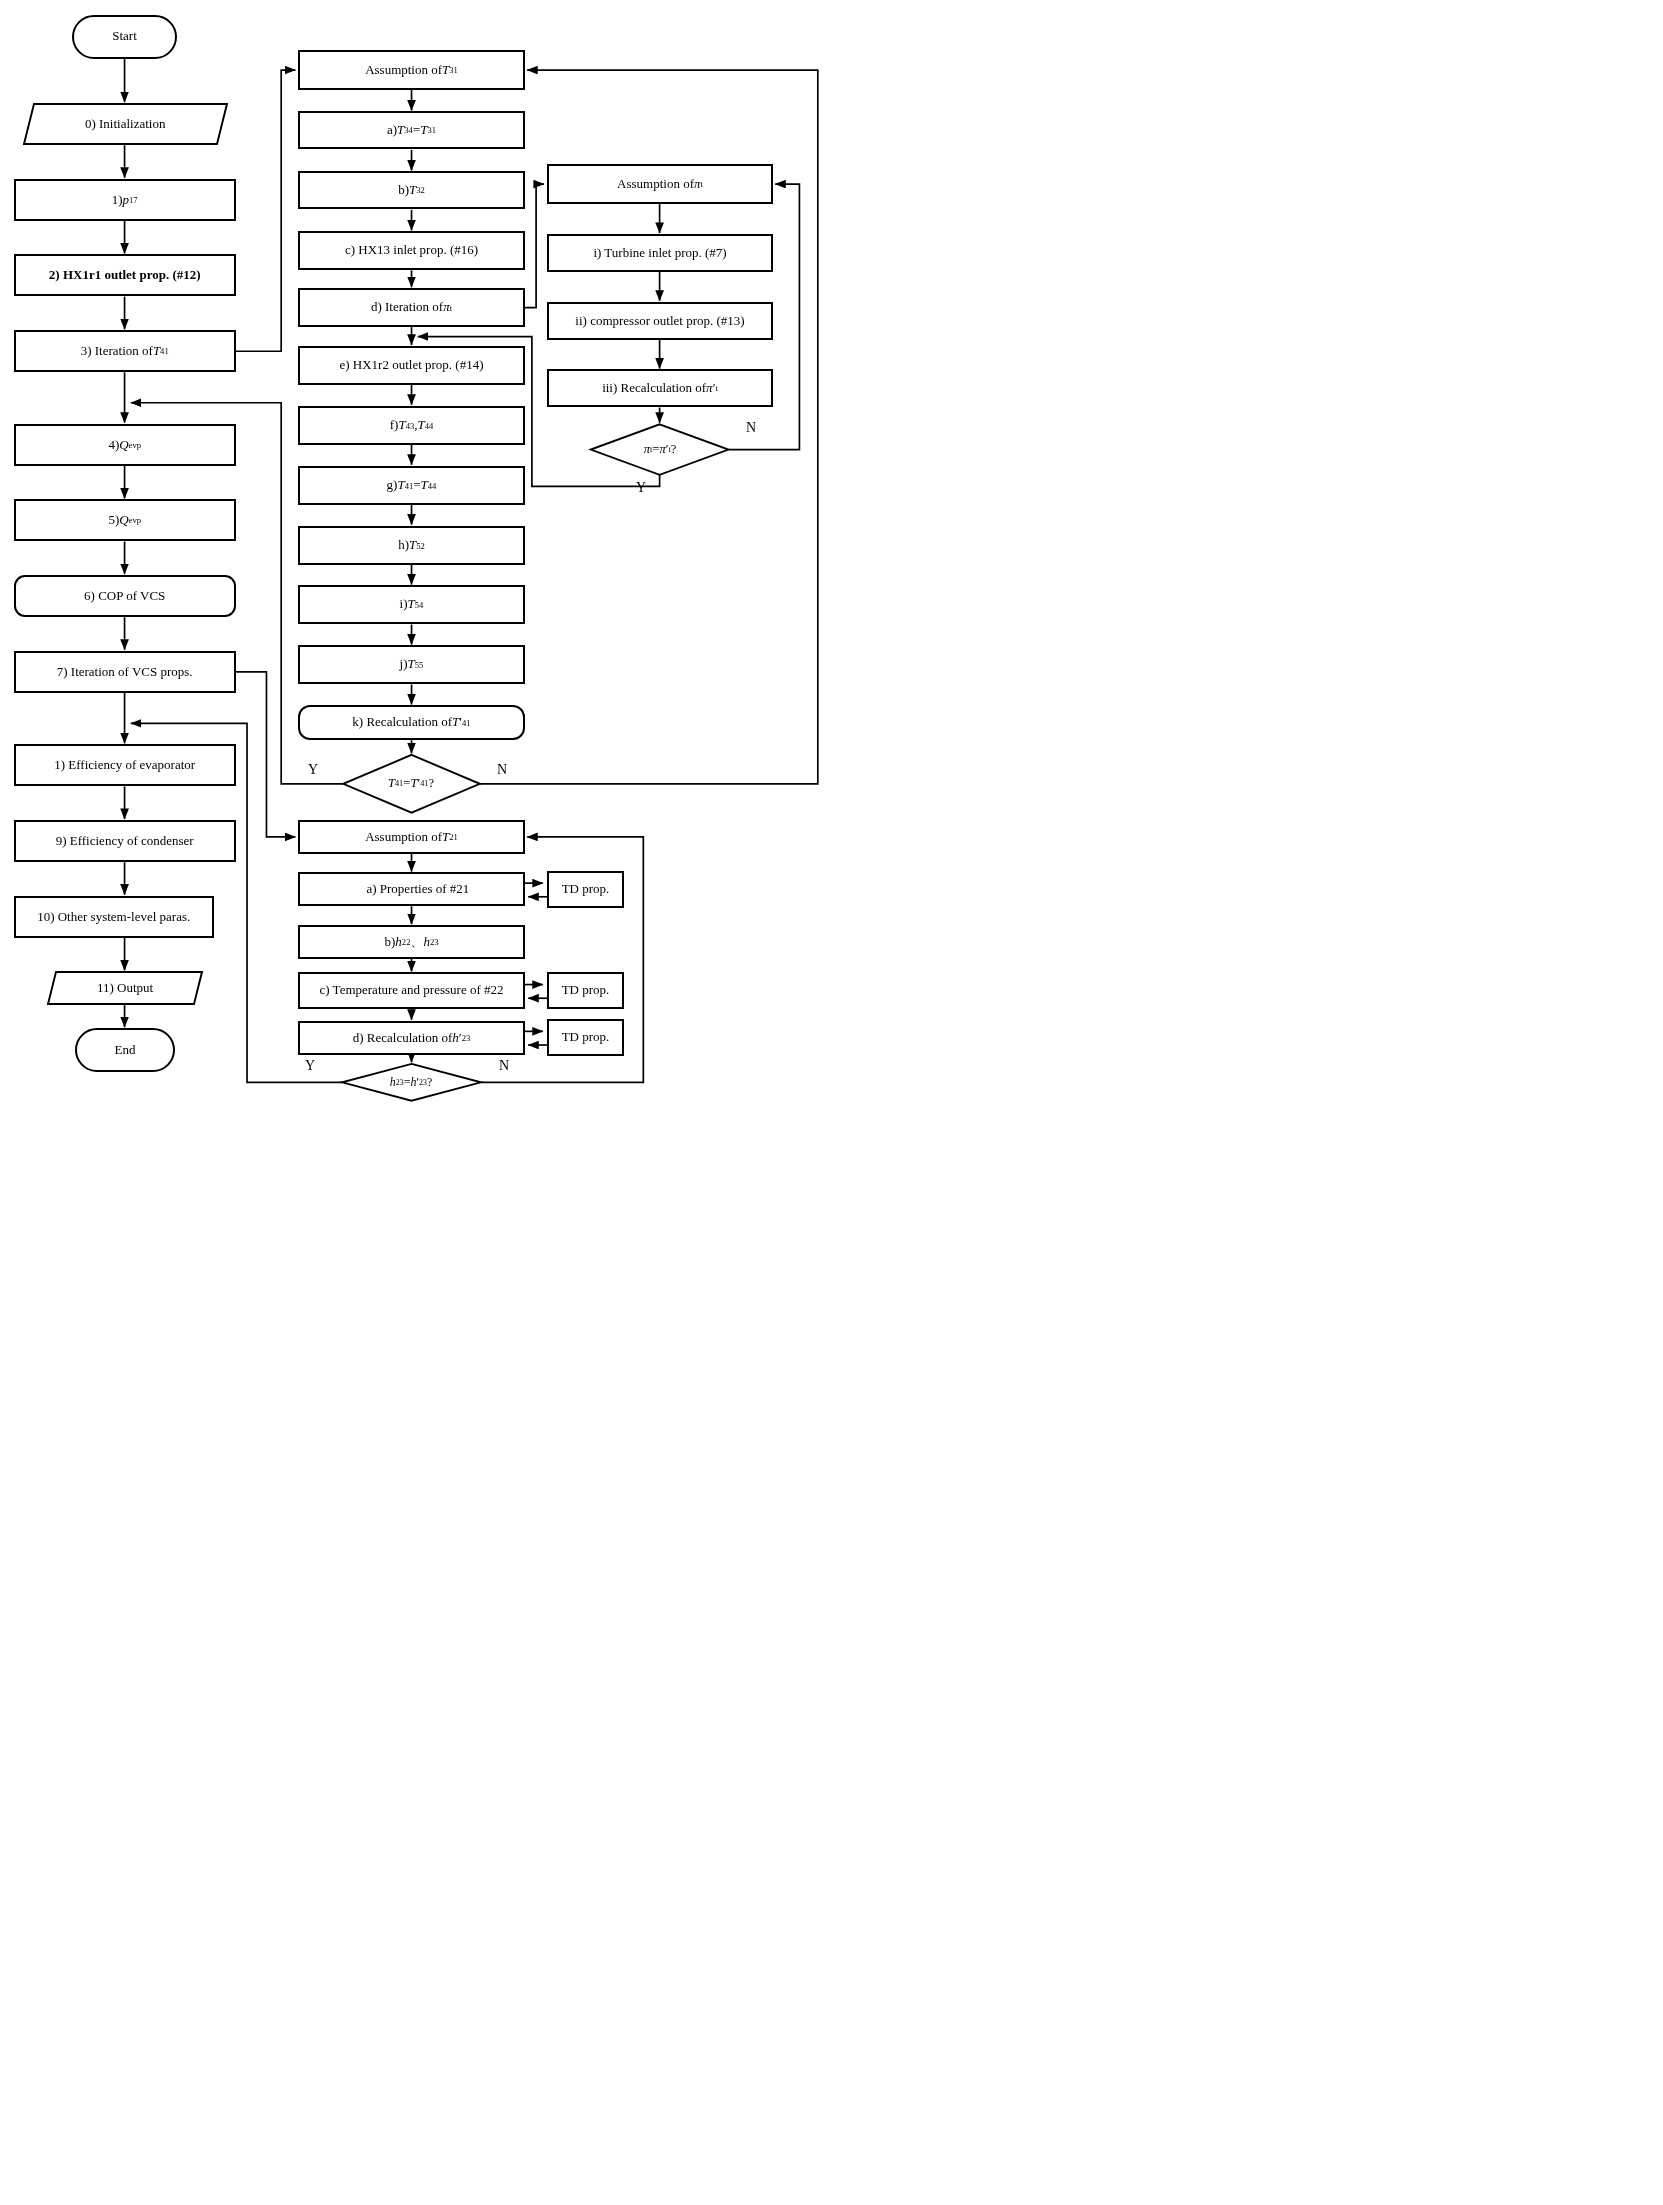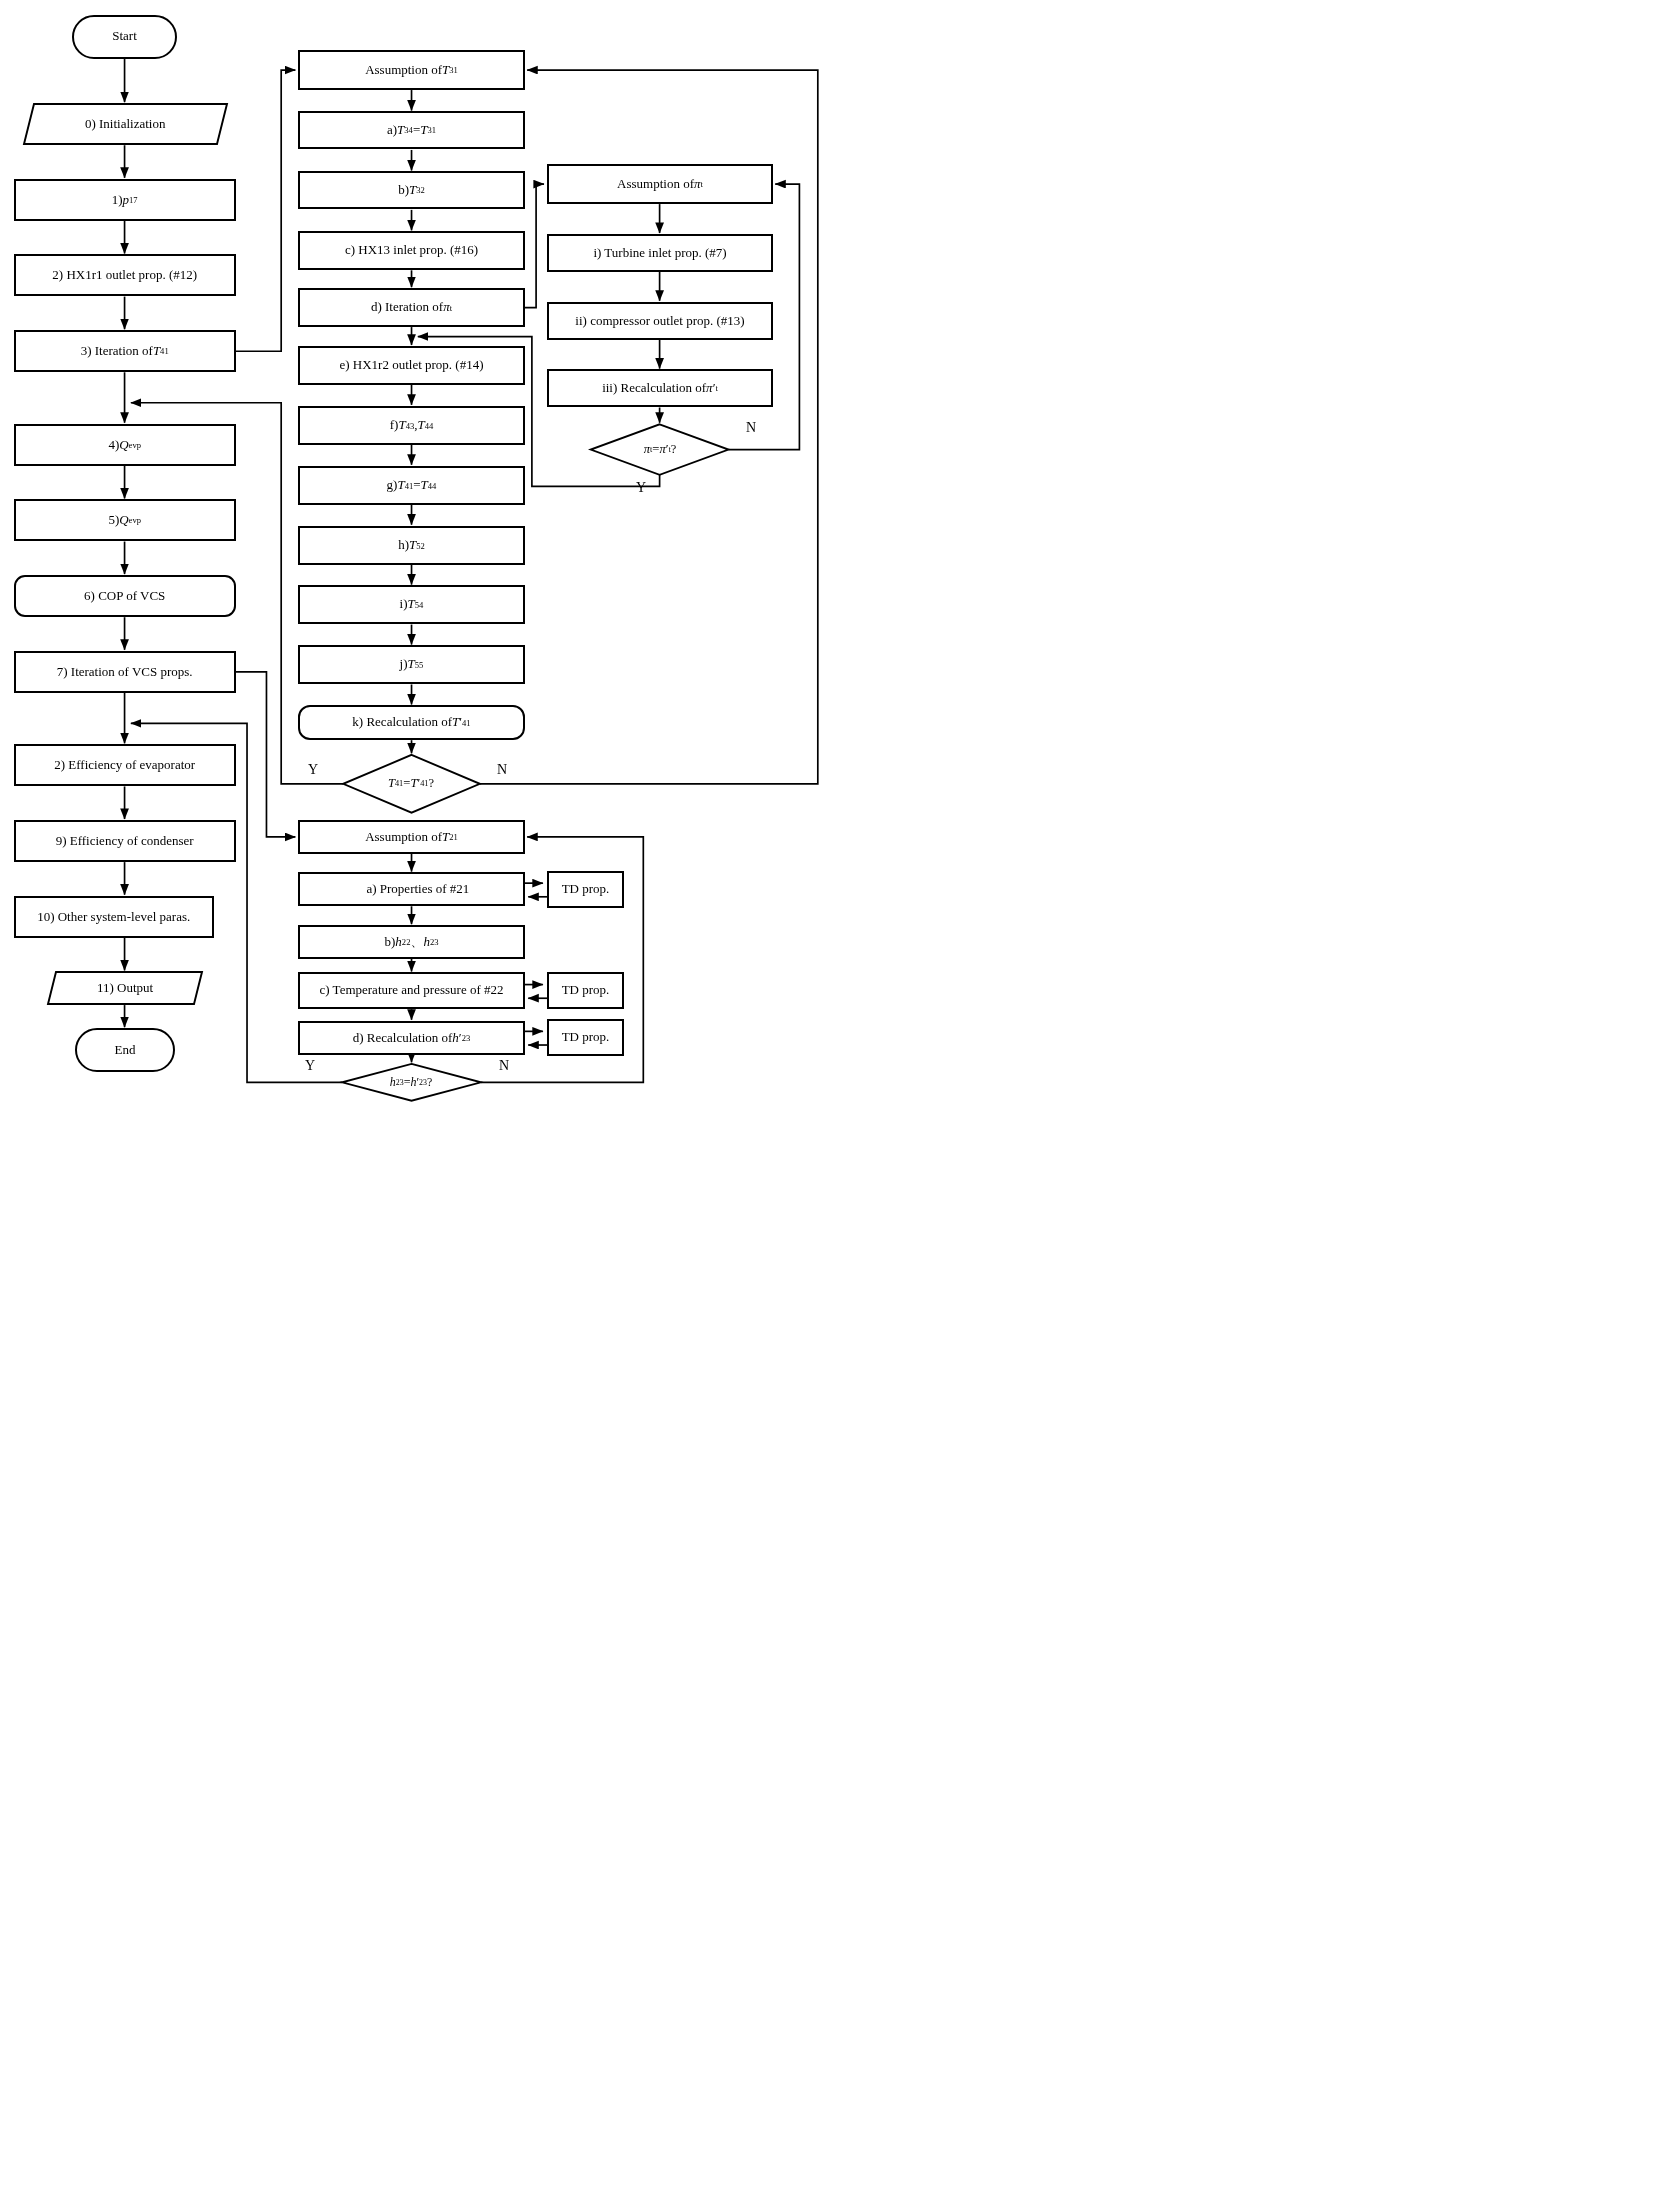--- a/index.html
+++ b/index.html
@@ -102,27 +102,27 @@
     <polygon class="dia" points="783,1436 913,1491 783,1546 653,1491"></polygon>
     <polygon class="dia" points="1255,807 1386,855 1255,903 1124,855"></polygon>
     <polygon class="dia" points="783,2024 915,2059 783,2094 651,2059"></polygon>
   </svg>
 
   <div class="node pill" style="left:72px;top:14.7px;width:105px;height:44px;">Start</div>
   <div class="node para" style="left:28px;top:103px;width:195px;height:42px;">
        <span class="t">0) Initialization</span>
     </div>
   <div class="node" style="left:13.7px;top:179px;width:222px;height:42px;">1) <i>p</i><sub>17</sub></div>
-  <div class="node" style="left:13.7px;top:254px;width:222px;height:42px;">2) HX1r1 outlet prop.  (#12)</div>
+  <div class="node" style="left:13.7px;top:254px;width:222px;height:42px;font-weight:bold;">2) HX1r1 outlet prop.  (#12)</div>
   <div class="node" style="left:13.7px;top:330px;width:222px;height:42px;">3) Iteration of <i>T</i><sub>41</sub></div>
   <div class="node" style="left:13.7px;top:424px;width:222px;height:42px;">4) <i>Q</i><sub>evp</sub></div>
   <div class="node" style="left:13.7px;top:499px;width:222px;height:42px;">5) <i>Q</i><sub>evp</sub></div>
   <div class="node" style="left:13.7px;top:575px;width:222px;height:42px;border-radius:11px;">6) COP of VCS</div>
   <div class="node" style="left:13.7px;top:651px;width:222px;height:42px;">7) Iteration of VCS props.</div>
-  <div class="node" style="left:13.7px;top:744px;width:222px;height:42px;">2) Efficiency of evaporator</div>
+  <div class="node" style="left:13.7px;top:744px;width:222px;height:42px;">1) Efficiency of evaporator</div>
   <div class="node" style="left:13.7px;top:820px;width:222px;height:42px;">9) Efficiency of condenser</div>
   <div class="node" style="left:13.7px;top:896px;width:200px;height:42px;">10) Other system-level paras.</div>
   <div class="node para" style="left:51px;top:971px;width:148px;height:34px;">
        <span class="t">11) Output</span>
     </div>
   <div class="node pill" style="left:75px;top:1028px;width:100px;height:44px;">End</div>
 
   <div class="node" style="left:298px;top:50px;width:227px;height:40px;">Assumption of <i>T</i><sub>31</sub></div>
   <div class="node" style="left:298px;top:111px;width:227px;height:38px;">a) <i>T</i><sub>34</sub> = <i>T</i><sub>31</sub></div>
   <div class="node" style="left:298px;top:171px;width:227px;height:38px;">b) <i>T</i><sub>32</sub></div>

